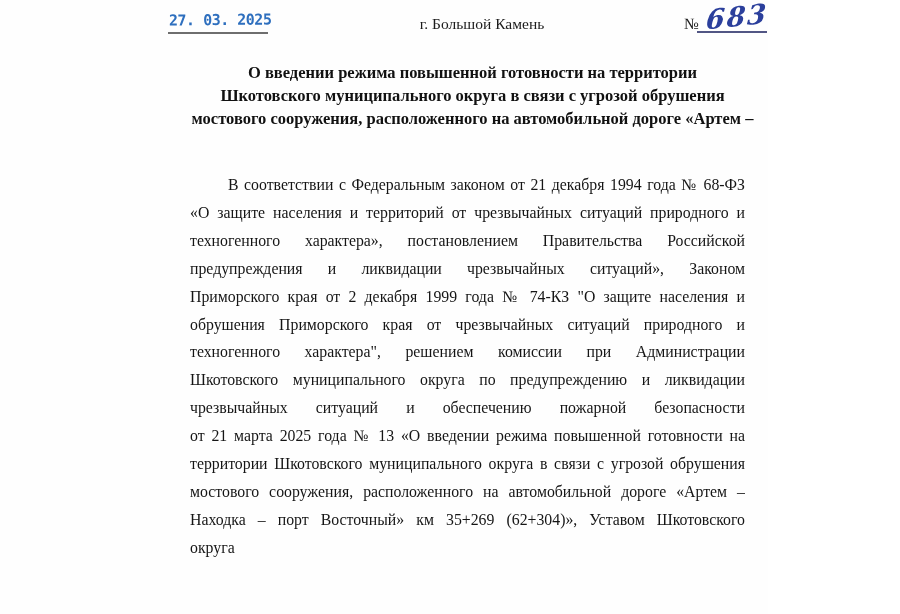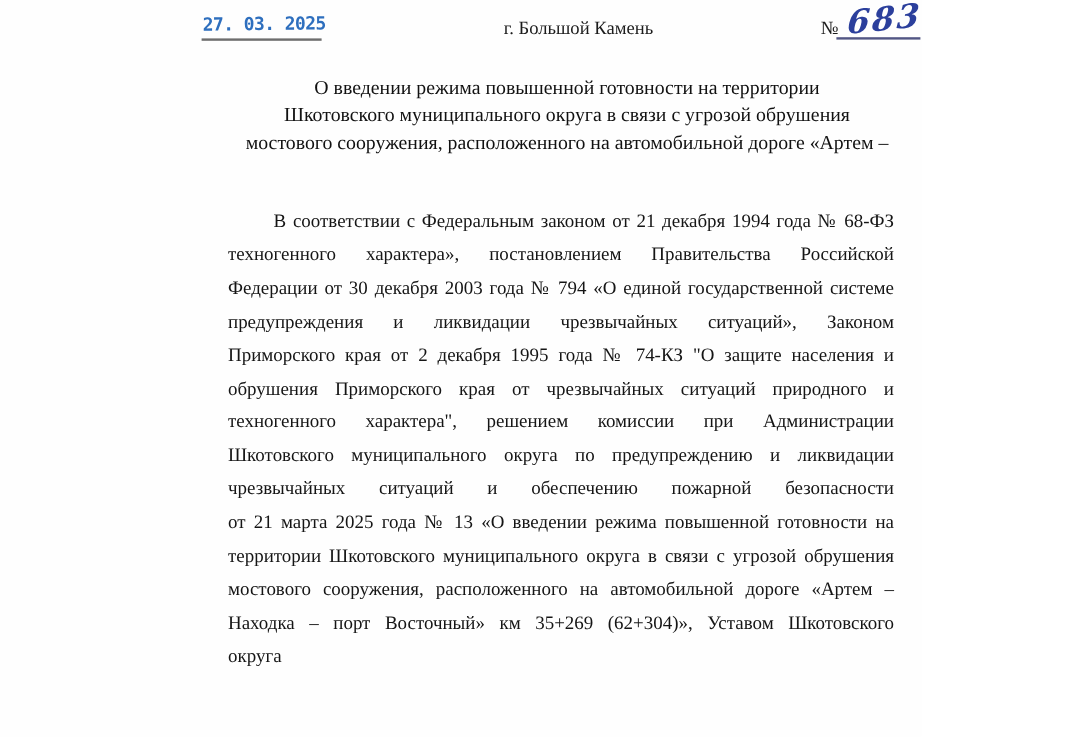--- a/index.html
+++ b/index.html
@@ -77,21 +77,21 @@
     background: #34386e;
     opacity: 0.85;
   }
   
   .doc-title {
     position: absolute;
     left: 160px;
     top: 61px;
     width: 625px;
     text-align: center;
-    font-weight: normal;
+    font-weight: bold;
     font-size: 16.5px;
     line-height: 23px;
     color: #111111;
   }
   
   .doc-body {
     position: absolute;
     left: 190px;
     top: 171px;
     width: 555px;
@@ -127,24 +127,24 @@
   <div class="number-underline"></div>
 
   <div class="doc-title">
     <div>О введении режима повышенной готовности на территории</div>
     <div>Шкотовского муниципального округа в связи с угрозой обрушения</div>
     <div>мостового сооружения, расположенного на автомобильной дороге «Артем –</div>
   </div>
 
   <div class="doc-body">
     <div class="body-line indent">В соответствии с Федеральным законом от 21 декабря 1994 года № 68-ФЗ</div>
+    <div class="body-line">«О защите населения и территорий от чрезвычайных ситуаций природного и</div>
     <div class="body-line">техногенного характера», постановлением Правительства Российской</div>
-    <div class="body-line">Федерации от 30 декабря 2003 года № 794 «О единой государственной системе</div>
     <div class="body-line">предупреждения и ликвидации чрезвычайных ситуаций», Законом</div>
-    <div class="body-line">Приморского края от 2 декабря 1995 года № 74-КЗ "О защите населения и</div>
+    <div class="body-line">Приморского края от 2 декабря 1999 года № 74-КЗ "О защите населения и</div>
     <div class="body-line">обрушения Приморского края от чрезвычайных ситуаций природного и</div>
     <div class="body-line">техногенного характера", решением комиссии при Администрации</div>
     <div class="body-line">Шкотовского муниципального округа по предупреждению и ликвидации</div>
     <div class="body-line">чрезвычайных ситуаций и обеспечению пожарной безопасности</div>
     <div class="body-line">от 21 марта 2025 года № 13 «О введении режима повышенной готовности на</div>
     <div class="body-line">территории Шкотовского муниципального округа в связи с угрозой обрушения</div>
     <div class="body-line">мостового сооружения, расположенного на автомобильной дороге «Артем –</div>
     <div class="body-line">Находка – порт Восточный» км 35+269 (62+304)», Уставом Шкотовского</div>
     <div class="body-line last">округа</div>
   </div>

